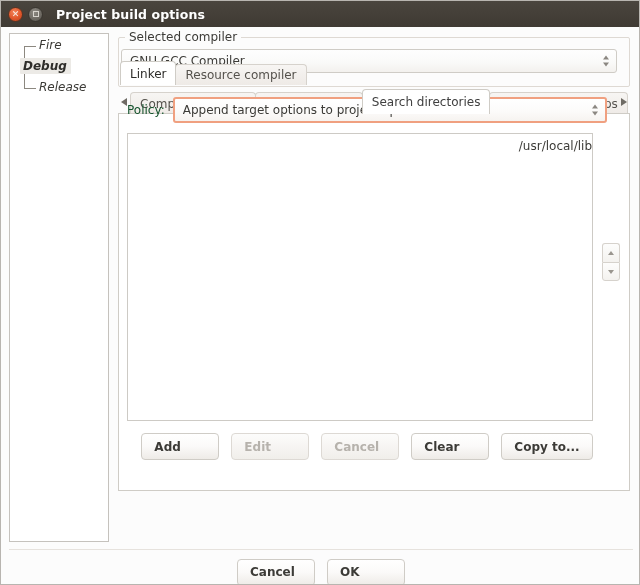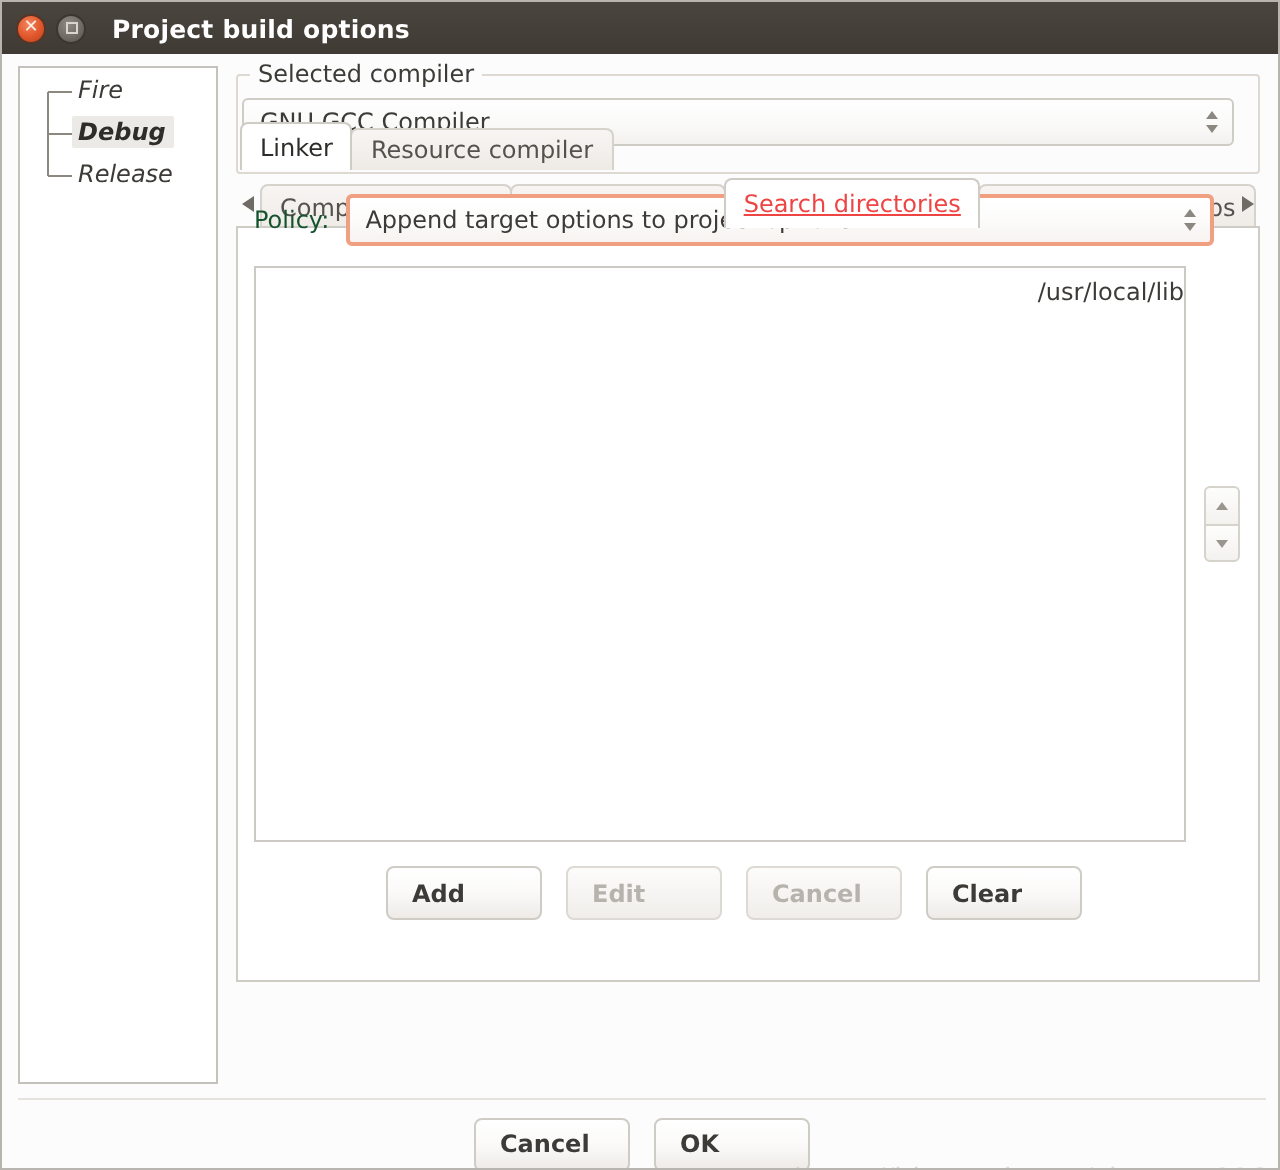--- a/index.html
+++ b/index.html
@@ -251,24 +251,23 @@
     border: 1px solid #d6d2cc;
     border-bottom: none;
     border-radius: 4px 4px 0 0;
     margin-right: -1px;
     white-space: nowrap;
     position: relative;
   }
   .tab.active {
     height: 25px;
     background: #ffffff;
-    color: #ef4444;
+    color: #404040;
     border-color: #cfccc6;
     z-index: 3;
-    text-decoration: underline;
   }
 
   
   #outer-page {
     position: absolute;
     left: 5px; top: 86px;
     width: 512px;
     height: 378px;
     background: #ffffff;
     border: 1px solid #cfccc6;
@@ -459,21 +458,21 @@
 
   <div id="content">
 
     <div id="tree-panel">
       <svg class="tree-lines" width="26" height="52">
         <path d="M4,4 L4,46 M4,4 L16,4 M4,25 L16,25 M4,46 L16,46" stroke="#8c8880" stroke-width="1" fill="none" shape-rendering="crispEdges"></path>
       </svg>
       <div class="tree-row" style="left:26px; top:2px;">
         <span class="tree-label">Fire</span>
       </div>
-      <div class="tree-row" style="left:26px; top:23px;text-align:center;">
+      <div class="tree-row" style="left:10px; top:23px;text-align:center;">
         <span class="tree-label sel">Debug</span>
       </div>
       <div class="tree-row" style="left:26px; top:44px;">
         <span class="tree-label">Release</span>
       </div>
     </div>
 
     <div id="right-pane">
 
       <div id="compiler-group">
@@ -551,20 +550,23 @@
         </div>
         <div class="btn disabled">
           <span>Edit</span>
         </div>
         <div class="btn disabled">
           <span>Cancel</span>
         </div>
         <div class="btn">
           <span>Clear</span>
         </div>
+        <div class="btn">
+          <span>Copy to...</span>
+        </div>
       </div>
 
     </div>
 
     <div id="footer-sep"></div>
     <div id="footer">
       <div class="btn">
         <span>Cancel</span>
       </div>
       <div class="btn">

